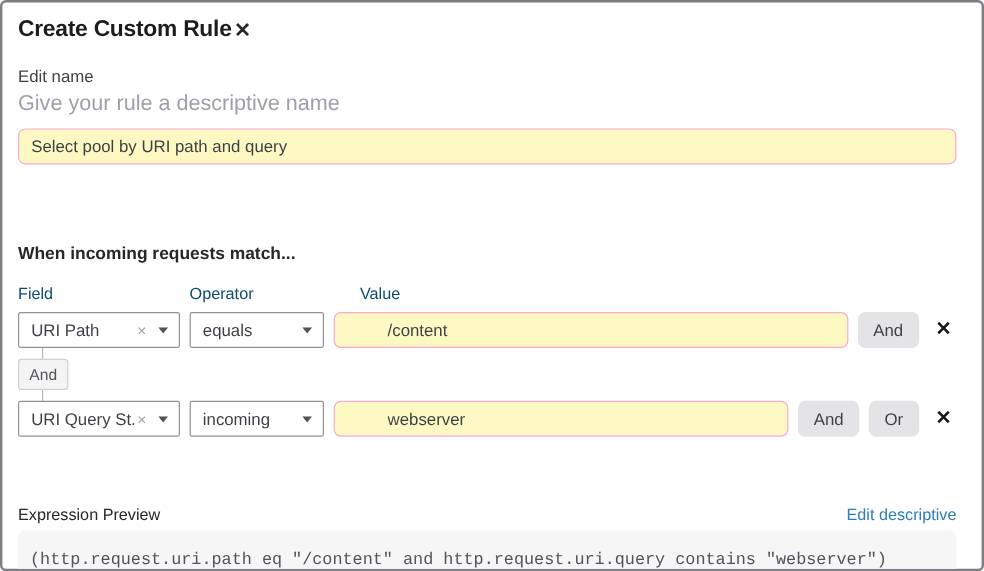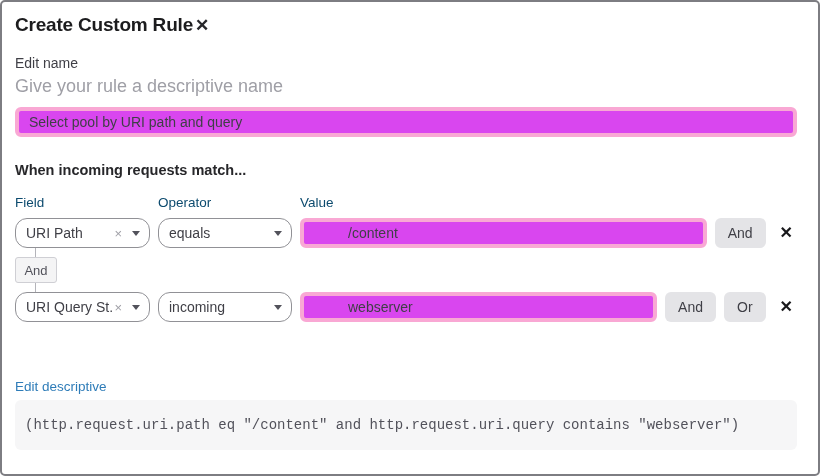--- a/index.html
+++ b/index.html
@@ -42,33 +42,33 @@
     padding: 2px;
     margin-top: 1px;
   }
   
   .rule-name-section { margin-top: 19px; }
   .field-label { font-size: 14px; color: #3f3f46; }
   .help-text { font-size: 18px; color: #9f9fa6; margin-top: 5px; }
   .text-input {
     width: 100%;
     height: 30px;
-    border: 4px solid #f9a8d4;
+    border: 1px solid #f9a8d4;
     border-radius: 6px;
     padding: 0 10px;
     font-family: "Liberation Sans", sans-serif;
     font-size: 14px;
     color: #3f3f46;
     outline: none;
-    background: #d946ef;
+    background: #fef9c3;
   }
   .rule-name-section .text-input { margin-top: 10px; }
   
   .match-heading {
-    margin-top: 25px;
+    margin-top: 67px;
     font-size: 14.5px;
     font-weight: 700;
     color: #27272a;
   }
   .column-labels {
     display: flex;
     margin-top: 17px;
     font-size: 13.5px;
     color: #0c4a6e;
   }
@@ -78,31 +78,31 @@
   .condition-row {
     display: flex;
     align-items: center;
     gap: 8px;
     margin-top: 8px;
   }
   .condition-row.second { margin-top: 0; }
   .select-box {
     height: 30px;
     border: 1px solid #919196;
-    border-radius: 12px;
+    border-radius: 2px;
     background: #fff;
     display: flex;
     align-items: center;
     padding: 0 9px 0 10px;
     cursor: pointer;
     overflow: hidden;
     white-space: nowrap;
   }
   .select-field { width: 135px; }
-  .select-operator { width: 134px; }
+  .select-operator { width: 112px; }
   .select-label { font-size: 14px; color: #3f3f46; overflow: hidden; text-overflow: clip; }
   .clear-x {
     margin-left: auto;
     font-size: 13px;
     color: #9f9fa6;
     padding: 0 2px;
     cursor: pointer;
     line-height: 1;
   }
   .caret {
@@ -234,17 +234,18 @@
       <span class="select-label">incoming</span>
       <span class="caret"></span>
     </div>
     <input class="text-input value-input" type="text" value="webserver" style="">
     <button class="logic-btn">And</button>
     <button class="logic-btn">Or</button>
     <button class="remove-btn">✕</button>
   </div>
 
   <div class="expression-header">
+    <div class="expression-label">Expression Preview</div>
     <a class="edit-link">Edit descriptive</a>
   </div>
   <div class="expression-code">(http.request.uri.path eq "/content" and http.request.uri.query contains "webserver")</div>
 
 </div>
 
 </body></html>

